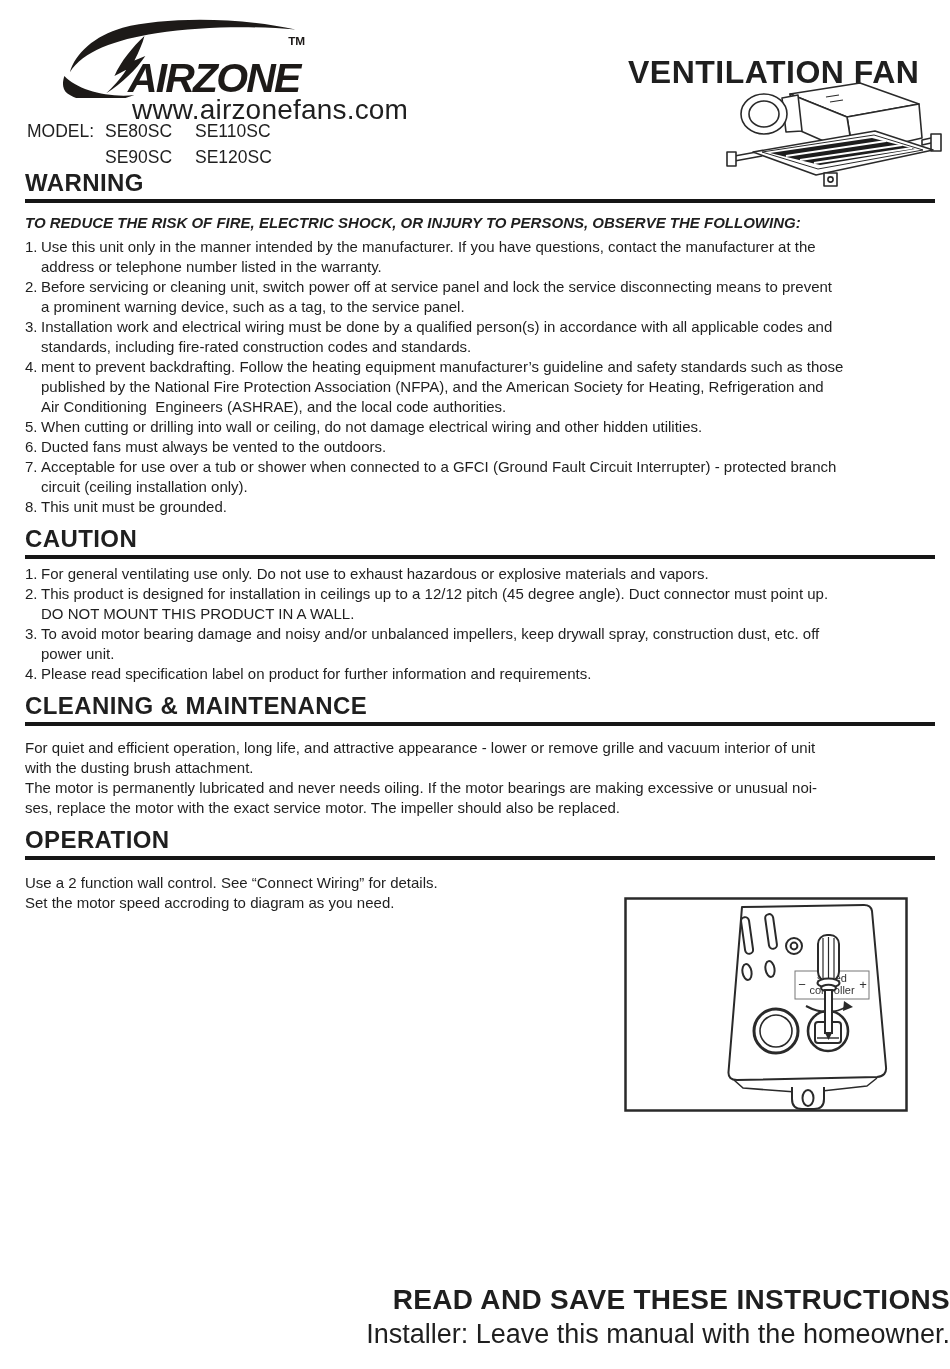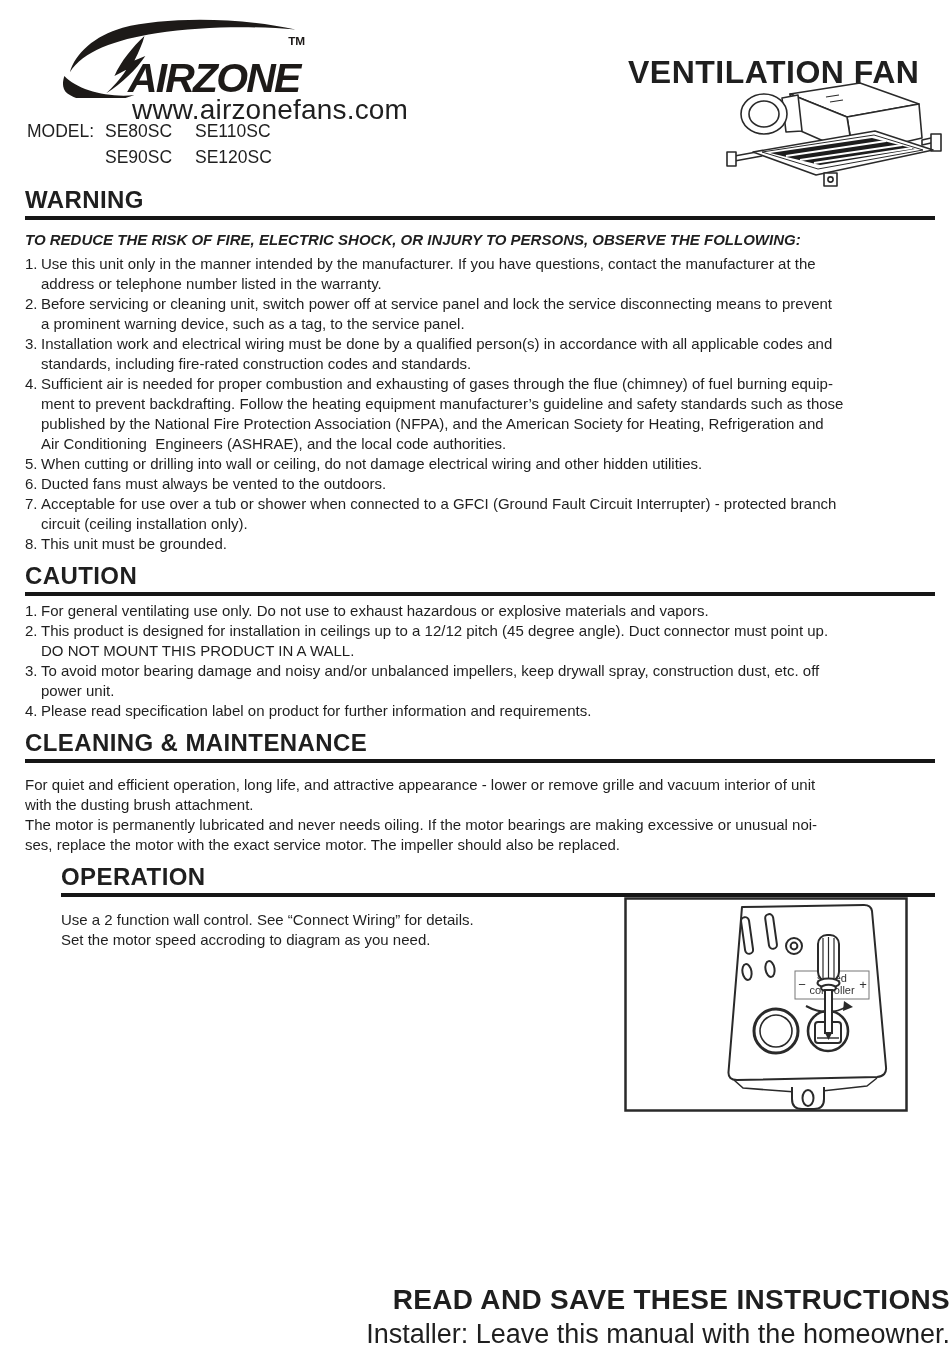--- a/index.html
+++ b/index.html
@@ -22,22 +22,22 @@
   .content { padding:0 15px 0 25px; }
   .section-heading { margin:0; font-size:24px; font-weight:bold; letter-spacing:0.4px; line-height:26px; }
   .rule { height:4px; background:#161616; margin-top:3px; }
   .intro { margin-top:11px; font-size:15px; font-weight:bold; line-height:18px; white-space:pre;font-style:italic; }
   .list { margin-top:5px; }
   .li { display:flex; }
   .num { flex:none; width:16px; font-size:15px; line-height:20px; }
   .li-body { flex:1; min-width:0; }
   .line { font-size:15px; line-height:20px; white-space:pre; }
   .sec { margin-top:9px; }
-  .sec-first { margin-top:17px; }
-  .op-section { position:relative;margin-left:36px; }
+  .sec-first { margin-top:0; }
+  .op-section { position:relative; }
   .op-lines { margin-top:13px; }
   
   .diagram-svg { position:absolute; left:624px; top:897px; width:284px; height:215px; }
   .diagram-svg text { font-family:"Liberation Sans","DejaVu Sans",sans-serif; fill:#333; }
   
   .footer { position:absolute; left:0; top:1284px; width:100%; text-align:right; }
   .footer-line1 { font-size:28px; font-weight:bold; letter-spacing:0.3px; }
   .footer-line2 { font-size:27px; margin-top:3px; }
 </style>
 </head>
@@ -118,21 +118,20 @@
           <div class="li">
             <span class="num">3.</span>
             <div class="li-body">
               <div class="line">Installation work and electrical wiring must be done by a qualified person(s) in accordance with all applicable codes and</div>
               <div class="line">standards, including fire-rated construction codes and standards.</div>
             </div>
           </div>
           <div class="li">
             <span class="num">4.</span>
             <div class="li-body">
-              <div class="line">Sufficient air is needed for proper combustion and exhausting of gases through the flue (chimney) of fuel burning equip-</div>
               <div class="line">ment to prevent backdrafting. Follow the heating equipment manufacturer’s guideline and safety standards such as those</div>
               <div class="line">published by the National Fire Protection Association (NFPA), and the American Society for Heating, Refrigeration and</div>
               <div class="line">Air Conditioning  Engineers (ASHRAE), and the local code authorities.</div>
             </div>
           </div>
           <div class="li">
             <span class="num">5.</span>
             <div class="li-body">
               <div class="line">When cutting or drilling into wall or ceiling, do not damage electrical wiring and other hidden utilities.</div>
             </div>

